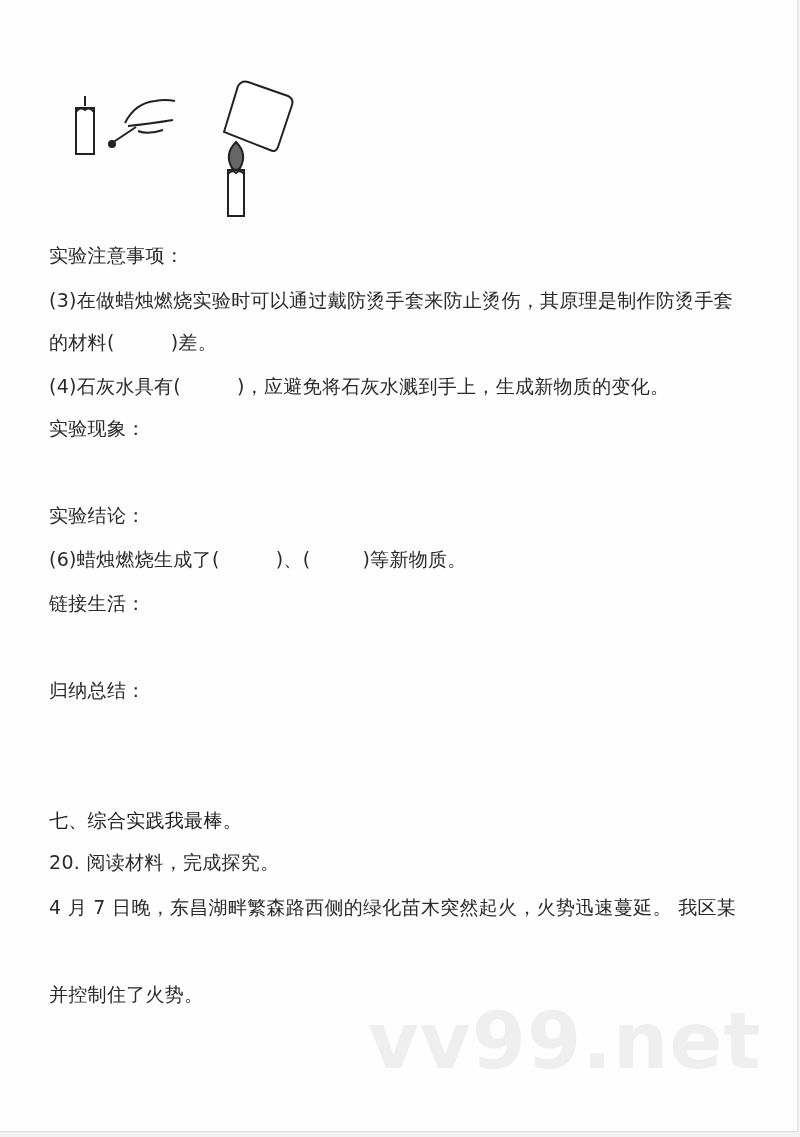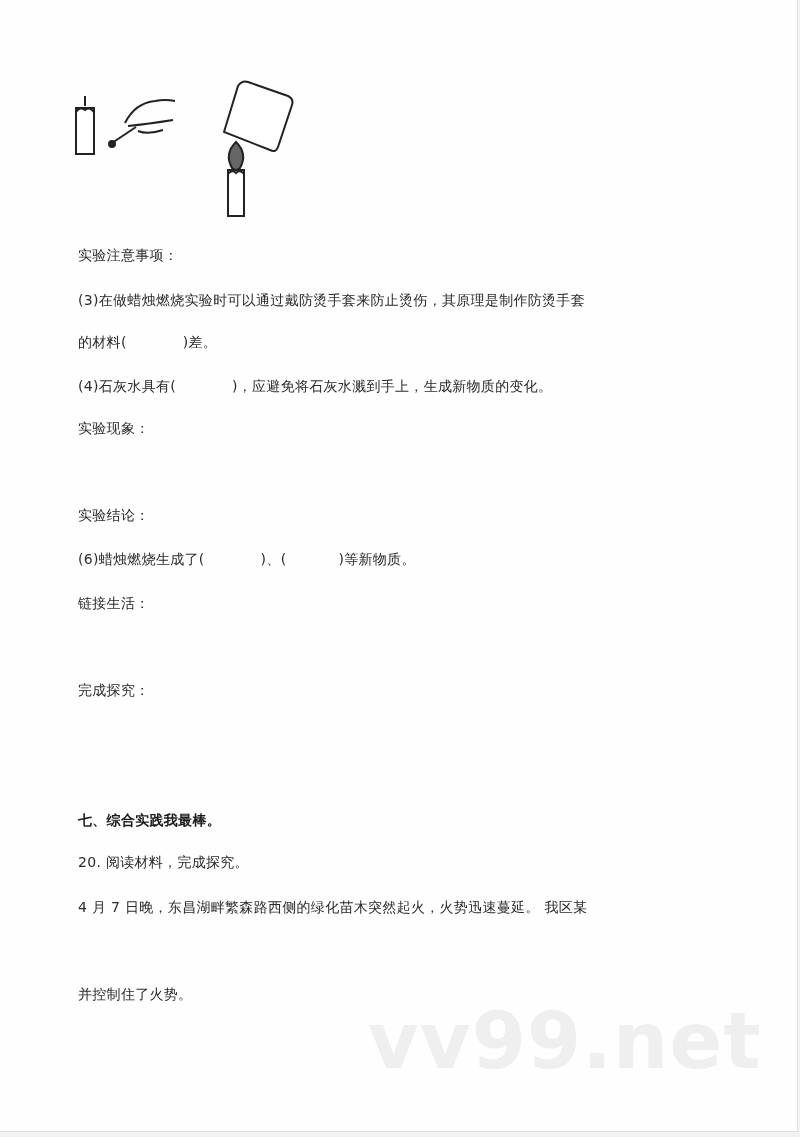--- a/index.html
+++ b/index.html
@@ -7,24 +7,24 @@
       width: 800px; height: 1137px; background: #f2f2f2;
       position: relative; overflow: hidden;
       font-family: "DejaVu Sans", "Liberation Sans", sans-serif;
     }
     .page {
       position: absolute; left: 0; top: 0; width: 797px; height: 1131px;
       background: #fefefe; border-right: 1px solid #e2e2e2; border-bottom: 1px solid #dcdcdc;
     }
     .figure { position: absolute; left: 60px; top: 78px; width: 240px; height: 150px; }
     .line {
-      position: absolute; left: 78px; font-size: 14px; color: #2a2a2a;
+      position: absolute; left: 49px; font-size: 19px; color: #2a2a2a;
       white-space: pre; letter-spacing: 0.3px; line-height: 20px;
     }
-    .bold { font-weight: bold; color: #1a1a1a; }
+    .bold { font-weight: normal; color: #1a1a1a; }
     .gap { display: inline-block; }
     .watermark {
       position: absolute; left: 368px; top: 996px; font-size: 78px; font-weight: bold;
       color: #efefef; font-family: "DejaVu Sans", sans-serif; letter-spacing: 1px;
     }
   </style>
 </head>
 <body>
 
 <div class="page">
@@ -68,21 +68,21 @@
   <div class="line" style="top:418px">实验现象：</div>
 
 
   <div class="line" style="top:505px">实验结论：</div>
 
   <div class="line" style="top:549px"><span>(6)蜡烛燃烧生成了(</span><span class="gap" style="width:56px"></span><span>)、(</span><span class="gap" style="width:52px"></span><span>)等新物质。</span></div>
 
   <div class="line" style="top:593px">链接生活：</div>
 
 
-  <div class="line" style="top:680px">完成探究：</div>
+  <div class="line" style="top:680px">归纳总结：</div>
 
 
   <div class="line bold" style="top:810px">七、综合实践我最棒。</div>
 
   <div class="line" style="top:852px">20. 阅读材料，完成探究。</div>
 
   <div class="line" style="top:897px">4 月 7 日晚，东昌湖畔繁森路西侧的绿化苗木突然起火，火势迅速蔓延。 我区某</div>
   <div class="line" style="top:984px">并控制住了火势。</div>
 
   <div class="watermark">vv99.net</div>

